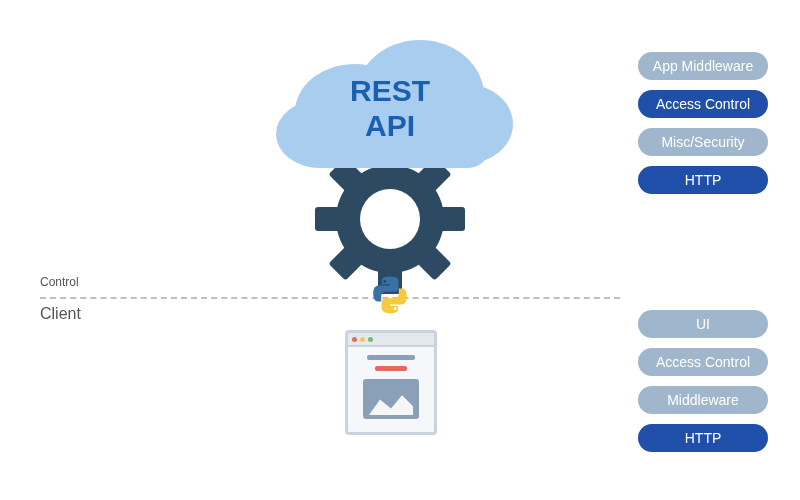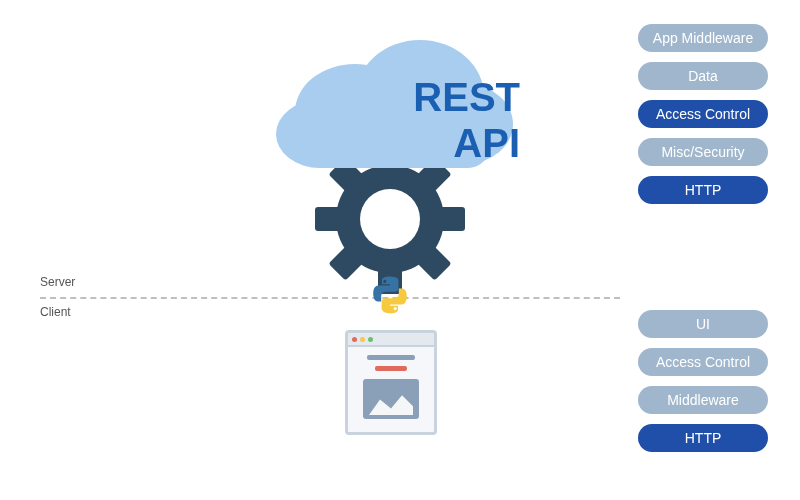--- a/index.html
+++ b/index.html
@@ -27,22 +27,22 @@
   }
   .cloud {
     position: absolute;
     left: 0; top: 0;
     width: 260px; height: 140px;
   }
   .cloud-text {
     position: absolute;
     left: 0; top: 40px;
     width: 260px;
-    text-align: right;
-    font-size: 40px;
+    text-align: center;
+    font-size: 30px;
     font-weight: 600;
     line-height: 1.15;
     color: #1b5fb3;
   }
   .gear {
     position: absolute;
     left: 55px;
     top: 110px;
     width: 150px;
     height: 150px;
@@ -58,21 +58,21 @@
   }
   .label-server {
     position: absolute;
     left: 40px; top: 275px;
     font-size: 12px;
     color: #555;
   }
   .label-client {
     position: absolute;
     left: 40px; top: 305px;
-    font-size: 12px;
+    font-size: 16px;
     color: #555;
   }
 
   
   .python-icon {
     position: absolute;
     left: 370px;
     top: 275px;
     width: 40px; height: 40px;
   }
@@ -124,21 +124,21 @@
       linear-gradient(45deg, #fff 50%, transparent 50%) 22px 0/22px 22px no-repeat;
     opacity:.9;
     clip-path: polygon(0 100%, 25% 30%, 50% 70%, 75% 10%, 100% 60%, 100% 100%);
     background:#fff;
   }
 
   
   .pill-col {
     position: absolute;
     right: 32px;
-    top: 24px;
+    top: 52px;
     width: 130px;
     display: flex;
     flex-direction: column;
     gap: 10px;
   }
   .pill-col.bottom { top: 310px; justify-content: space-between; }
   .pill {
     height: 28px;
     border-radius: 14px;
     color: #fff;
@@ -183,21 +183,21 @@
         <rect x="40" y="90" width="190" height="44" rx="22"></rect>
       </g>
     </svg>
 
     <div class="cloud-text">
       <span>REST</span><br>
       <span>API</span>
     </div>
   </div>
 
-  <div class="label-server">Server</div>
+  <div class="label-server">Control</div>
   <div class="divider"></div>
   <div class="label-client">Client</div>
 
   <svg class="python-icon" viewBox="0 0 100 100">
     <path fill="#3672a4" d="M49 4c-20 0-19 9-19 9v10h20v3H21s-13-1-13 20 12 20 12 20h8V54s-1-12 12-12h20s11 1 11-11V14S73 4 49 4zM37 12a4 4 0 1 1 0 8 4 4 0 0 1 0-8z"></path>
     <path fill="#f7c93e" d="M51 96c20 0 19-9 19-9V77H50v-3h29s13 1 13-20-12-20-12-20h-8v12s1 12-12 12H40s-11-1-11 11v13s-2 14 22 14zm12-8a4 4 0 1 1 0-8 4 4 0 0 1 0 8z"></path>
   </svg>
 
   <div class="app-mock">
     <div class="window">
@@ -207,21 +207,20 @@
           <span class="dot d3"></span>
       </div>
       <div class="line1"></div>
       <div class="line2"></div>
       <div class="imgbox"></div>
     </div>
   </div>
 
   <div class="pill-col">
     <div class="pill light">App Middleware</div>
-    <div class="pill light">Data</div>
     <div class="pill dark">Access Control</div>
     <div class="pill light">Misc/Security</div>
     <div class="pill dark">HTTP</div>
   </div>
 
   <div class="pill-col bottom">
     <div class="pill light">UI</div>
     <div class="pill light">Access Control</div>
     <div class="pill light">Middleware</div>
     <div class="pill dark">HTTP</div>

